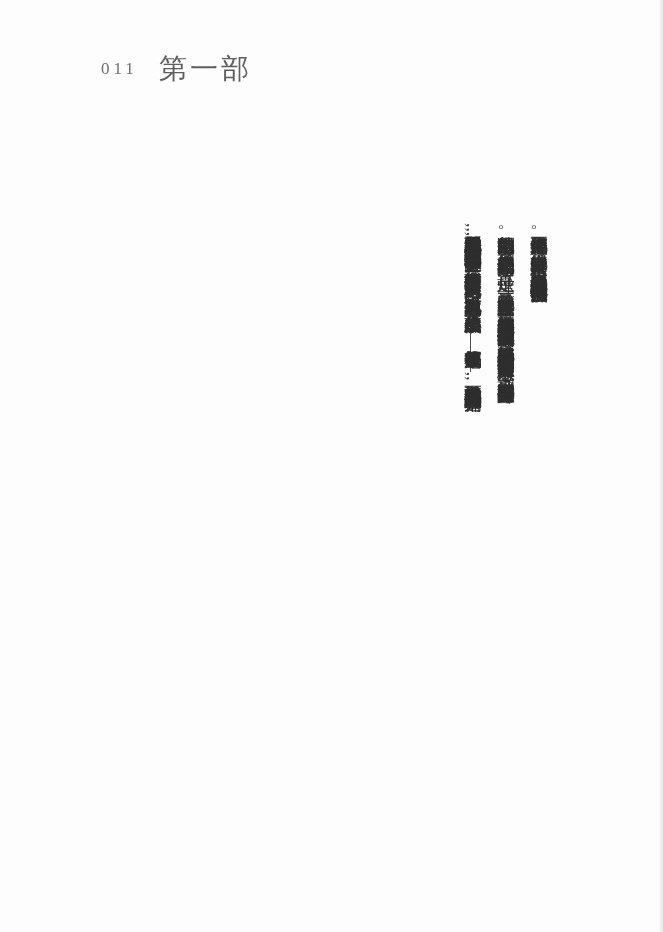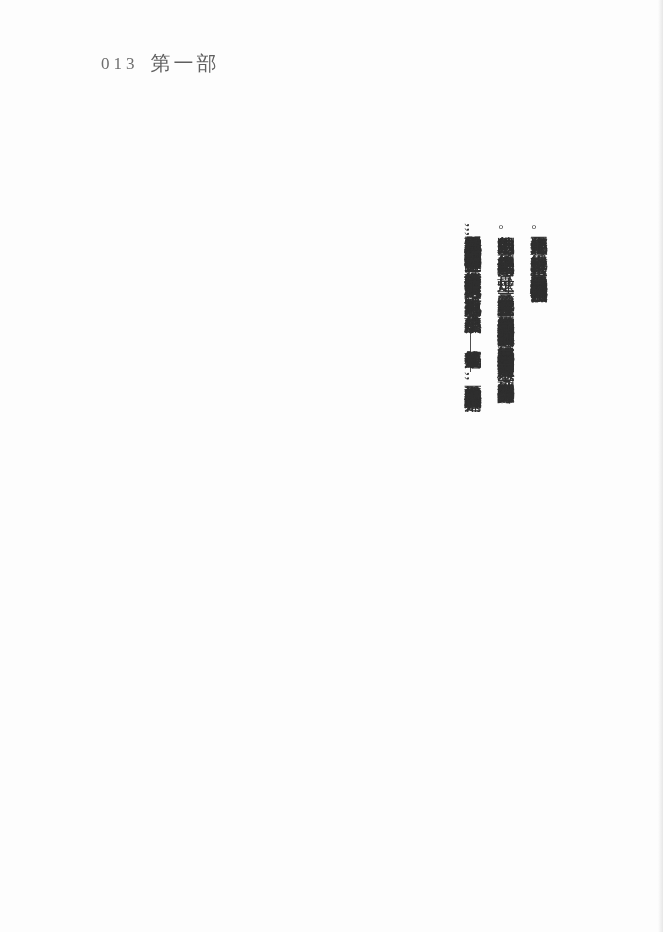--- a/index.html
+++ b/index.html
@@ -37,22 +37,22 @@
     display: flex;
     align-items: center;
     color: #666666;
   }
   .page-number {
     font-size: 17px;
     letter-spacing: 4px;
     color: #6e6e6e;
   }
   .part-title {
-    margin-left: 12px;
-    font-size: 20px;
+    margin-left: 21px;
+    font-size: 28px;
     letter-spacing: 3px;
     color: #5f5f5f;
   }
   .text-block {
     position: absolute;
     top: 188px;
     right: 108px;
     height: 632px;
     writing-mode: vertical-rl;
     color: #2f2f2f;
@@ -65,21 +65,21 @@
     padding: 0;
     text-indent: 2em;
   }
 </style>
 </head>
 <body>
 
 <div class="page">
 
   <header class="page-header">
-    <span class="page-number">013</span>
+    <span class="page-number">011</span>
     <span class="part-title">第一部</span>
   </header>
 
   <main class="text-block">
     <p>小黛比任何人都更早注意到他。她覺得慶幸,持續緊盯不放。能獨占他幾秒鐘讓她覺得與眾不同,接下來他們周遭的世界就要跳過一拍,一整天都無法再恢復原貌。</p>
     <p>上學前的遊戲場很熱鬧。早到的學生夠多了,已經開始玩起拋接子、足壘球、跳房子等遊戲,等上課鈴聲一響才會進教室。小黛並沒有早到學校,剛才媽媽叫她上樓換一件寬鬆一點的上衣,說是衣服上沾了蛋汁,小黛自己卻沒看見絲毫蛋黃的痕跡。後來她只好半跑著上學,背上的辮子跟著猛烈晃動,直到看見一批又一批學生朝同方向前進,知道自己還沒遲到,才放下心來。她來到遊戲場時,離第一節課的鈴聲只剩一兩分鐘。</p>
     <p>小黛最好的朋友蜜蜜正在和其他女同學玩花式跳繩,她來不及加入,便朝遊戲場通往校舍的入口走去,她的導師布拉班先生和另外幾名老師就站在那裡,等著學生排隊進教室。布拉班老師站得直挺挺的,一頭短髮有稜有角,讓他的頭看起來方方正正。有人跟小黛說他打過越戰。小黛不是班上成績頂尖的學生——這份榮耀屬於模範生佩蒂——但她會盡可能討老師歡心,雖然足以讓老師注意到她,卻還不夠</p>
   </main>
 
 </div>

